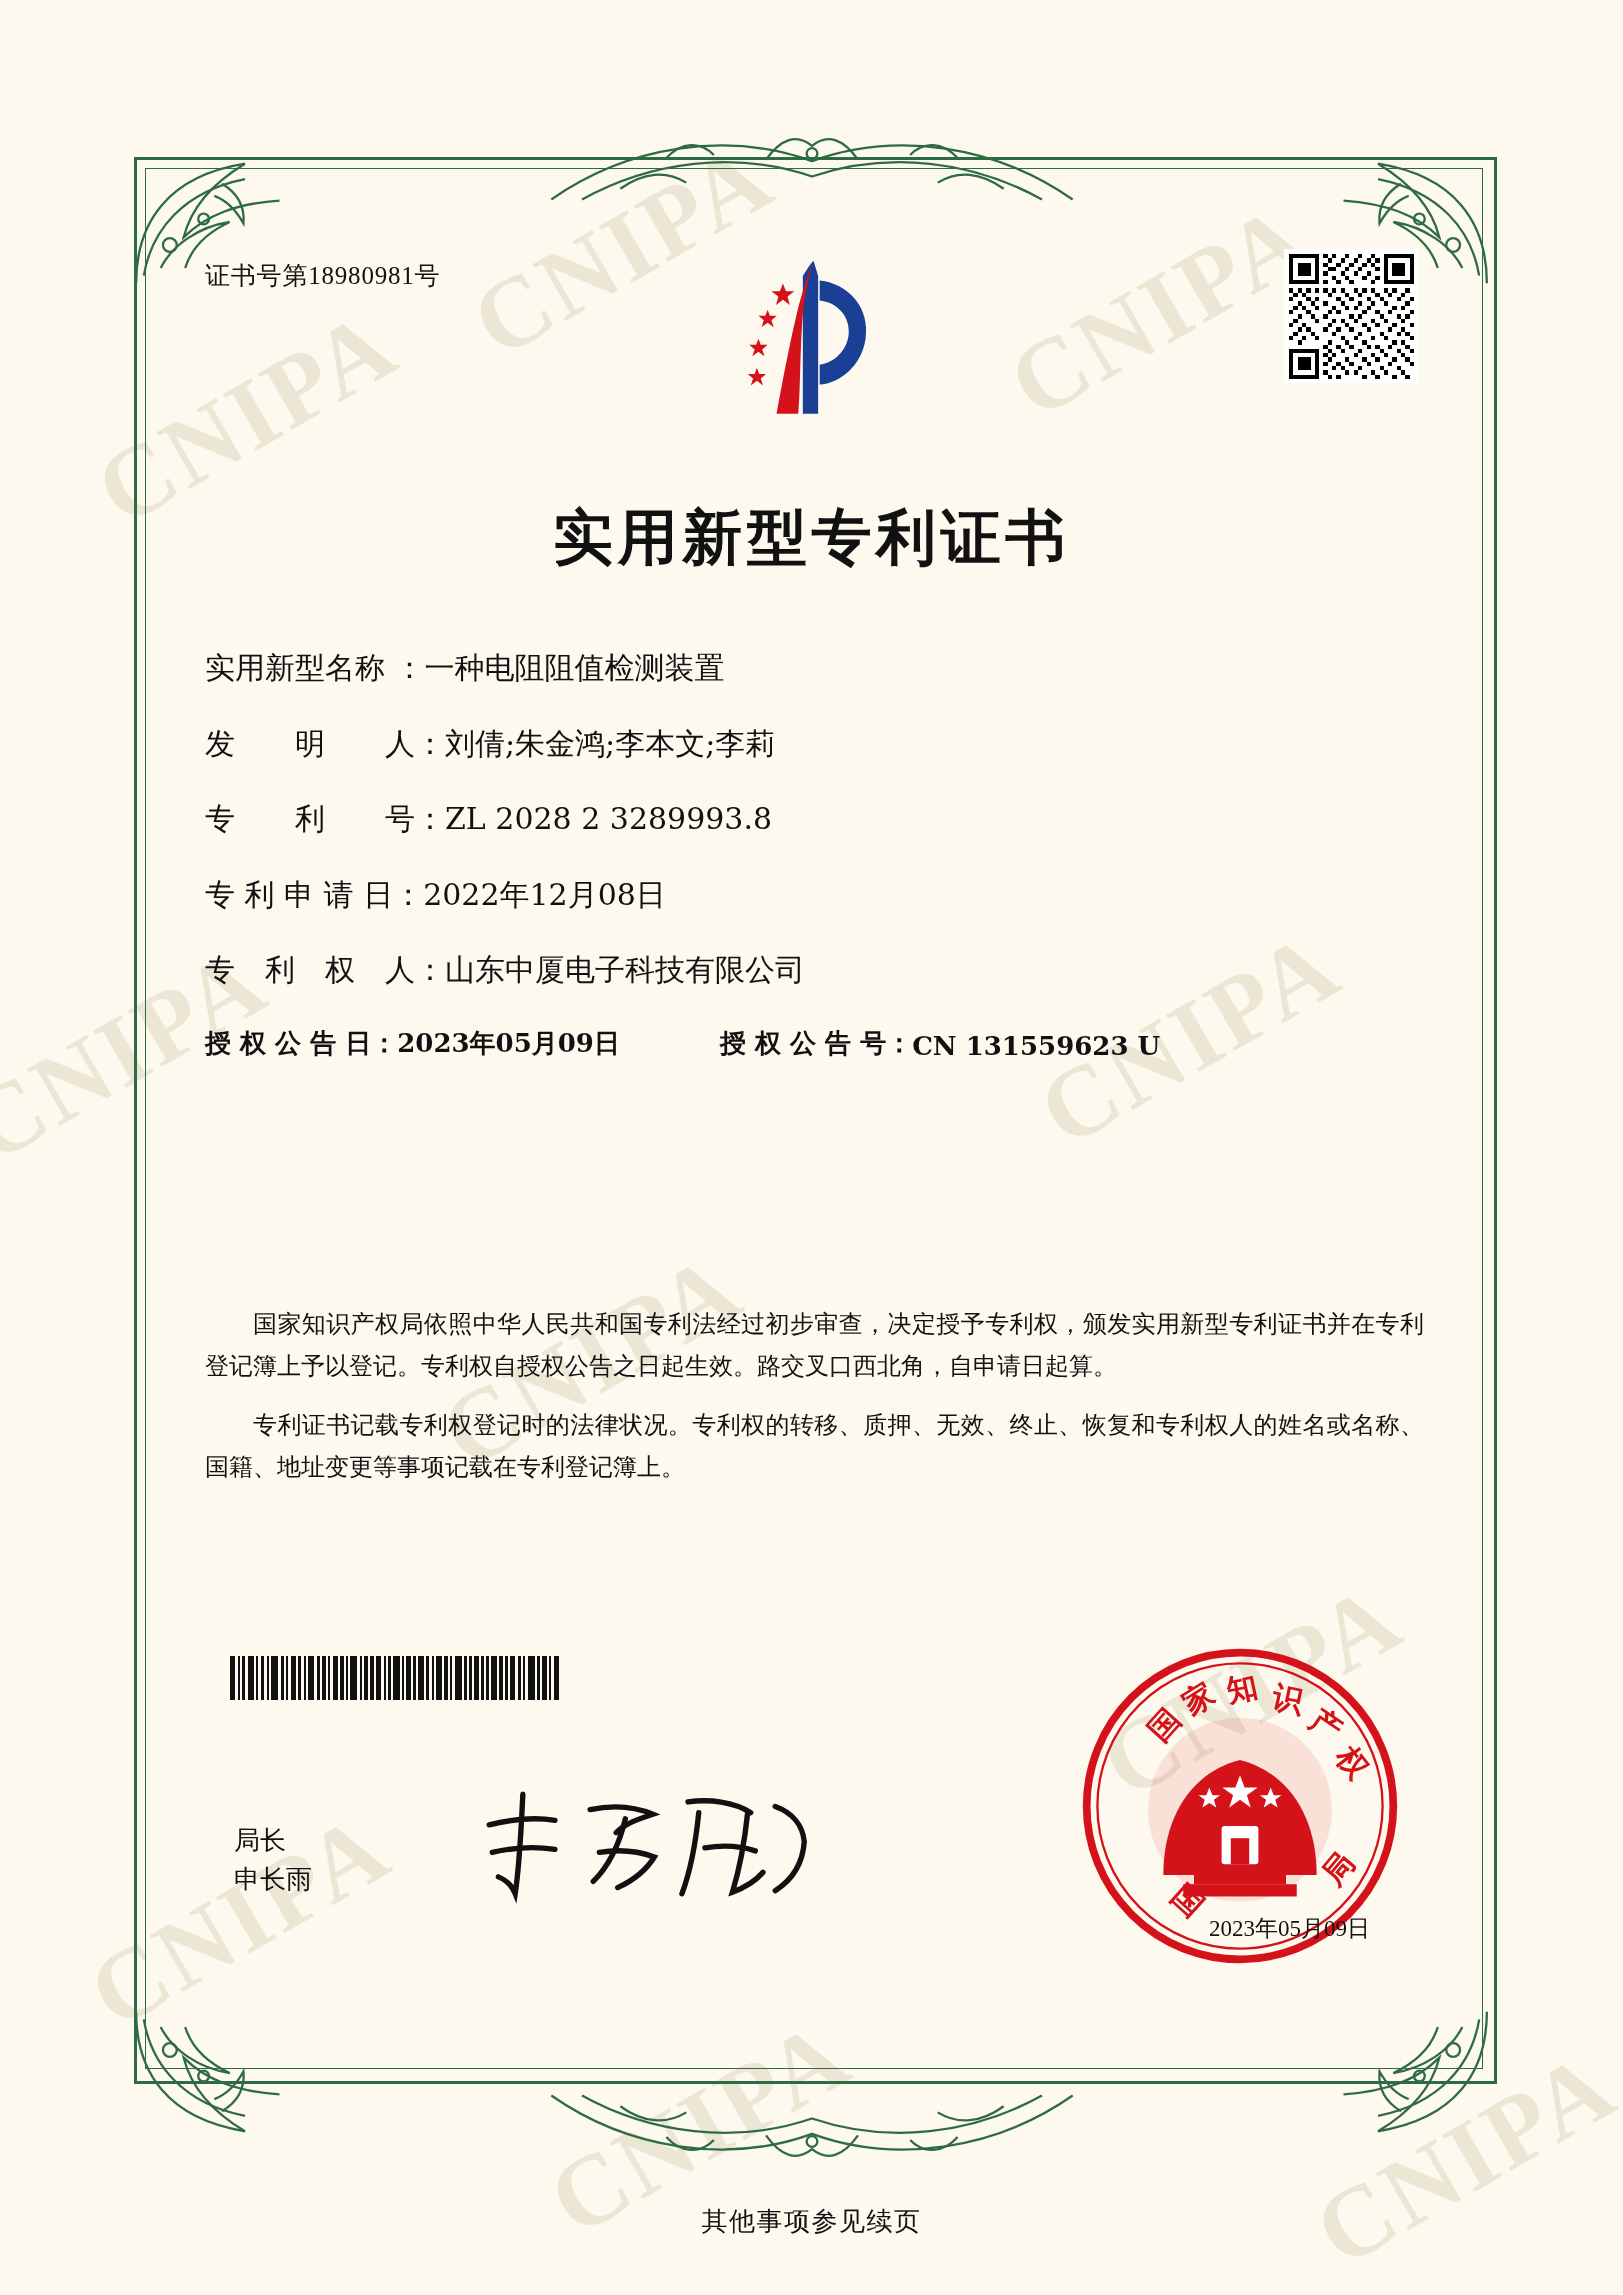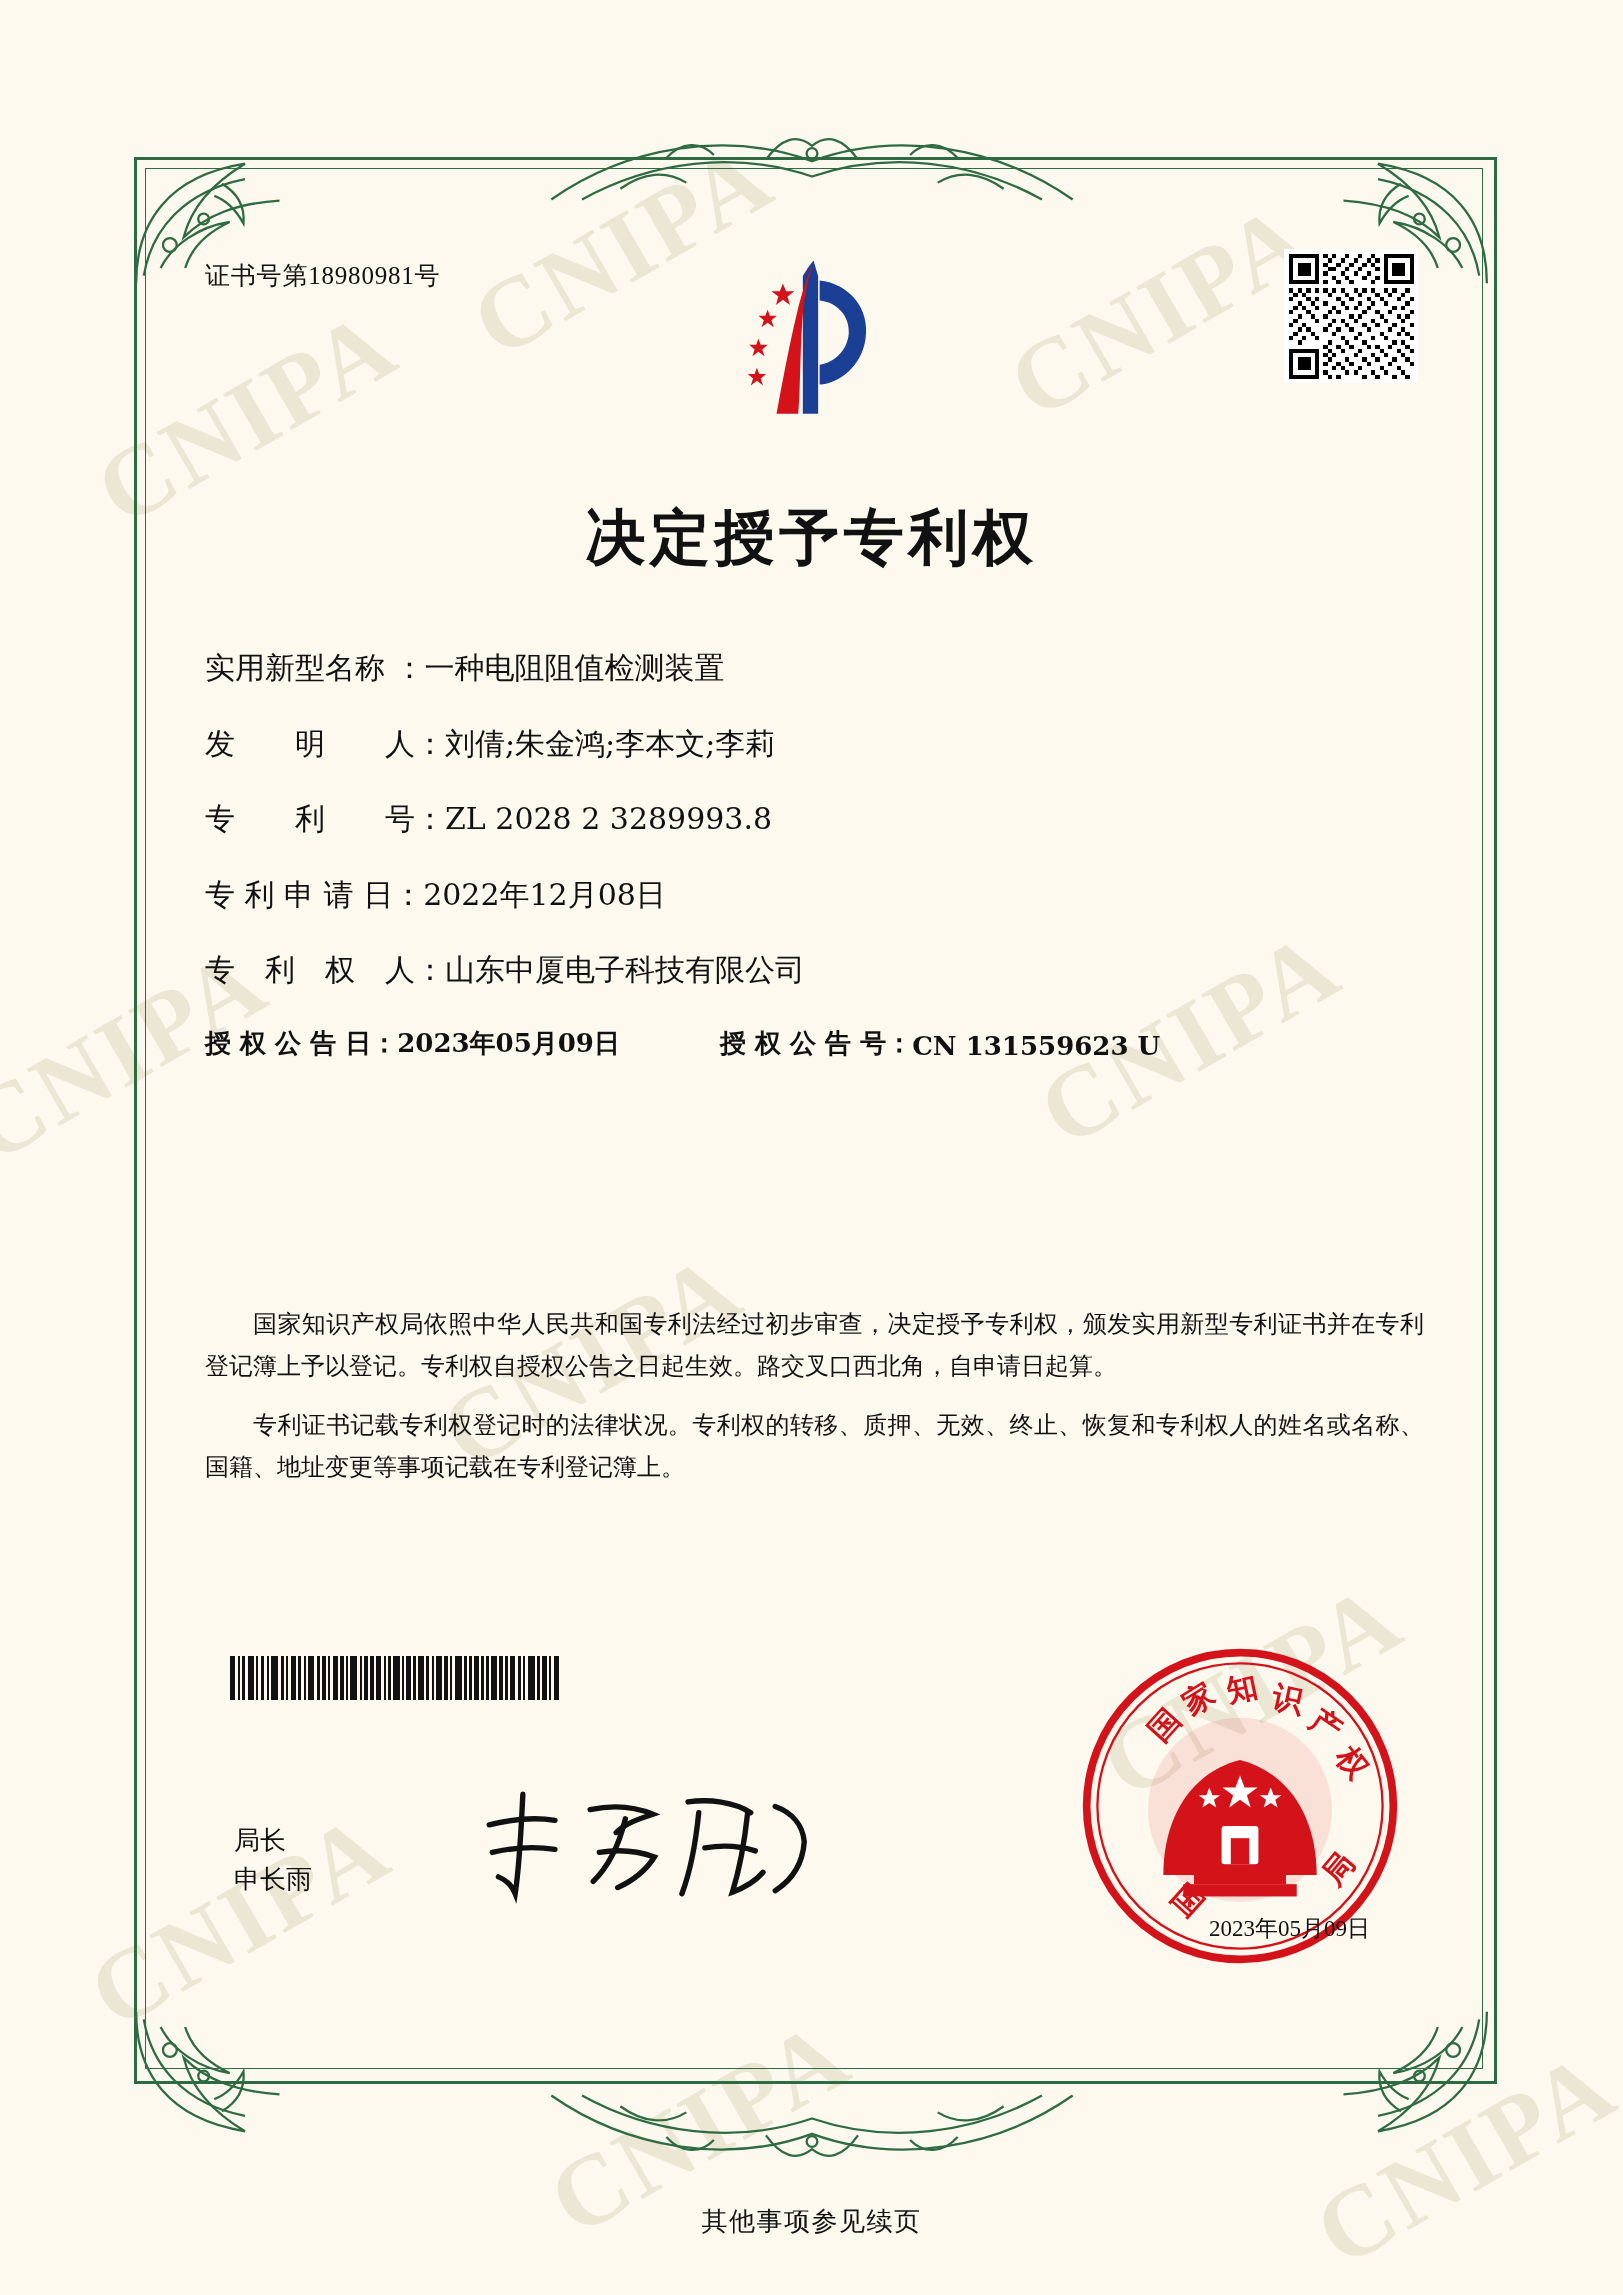--- a/index.html
+++ b/index.html
@@ -539,21 +539,21 @@
         <path d="M140 36 C178 40 206 72 200 112 C195 148 166 170 140 172 L140 146 C158 144 176 128 178 106 C180 82 162 64 140 62 Z" fill="#1a3f95"></path>
         <g fill="#d3121a">
           <polygon points="92,40 96,50 107,50 98,57 101,68 92,61 83,68 86,57 77,50 88,50"></polygon>
           <polygon points="72,74 75,82 84,82 77,88 80,97 72,91 64,97 67,88 60,82 69,82"></polygon>
           <polygon points="60,112 63,120 72,120 65,126 68,135 60,129 52,135 55,126 48,120 57,120"></polygon>
           <polygon points="58,150 61,158 70,158 63,164 66,173 58,167 50,173 53,164 46,158 55,158"></polygon>
         </g>
       </g>
     </svg>
 
-    <div class="title">决定授予专利权</div>
+    <div class="title">实用新型专利证书</div>
 
     <div class="fields">
       <div class="field-row">
         <div class="f-label">实用新型名称 ：</div>
         <div class="f-value">一种电阻阻值检测装置</div>
       </div>
       <div class="field-row">
         <div class="f-label">发　　明　　人：</div>
         <div class="f-value">刘倩;朱金鸿;李本文;李莉</div>
       </div>

